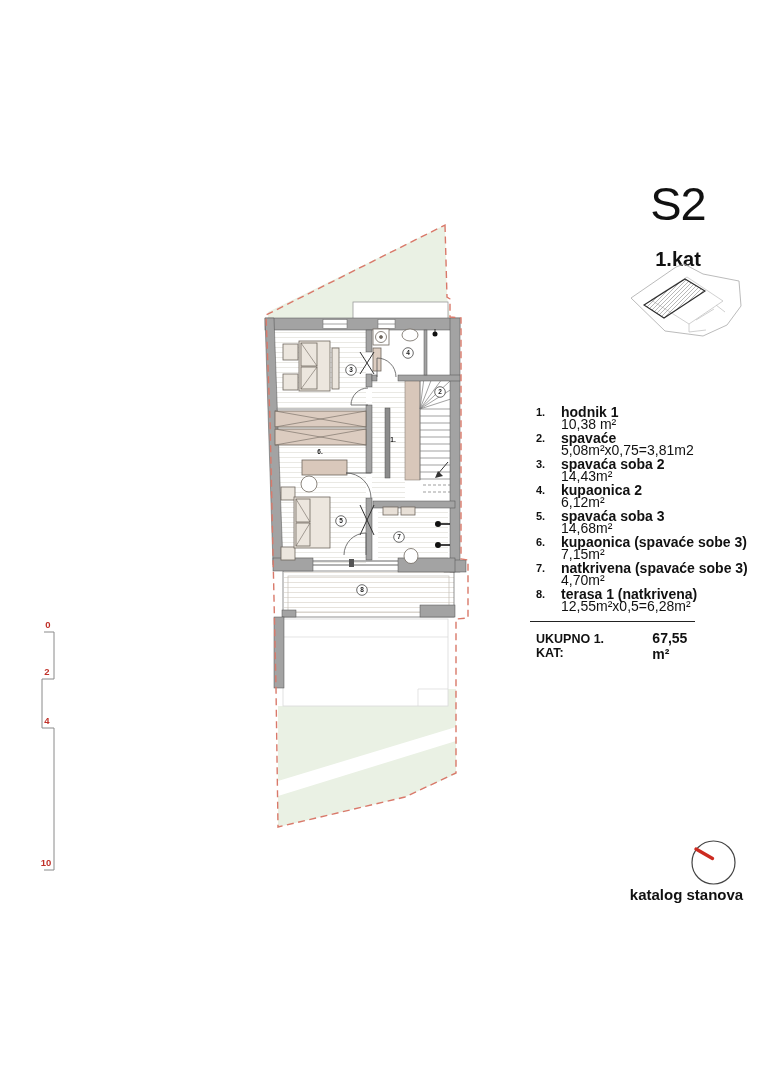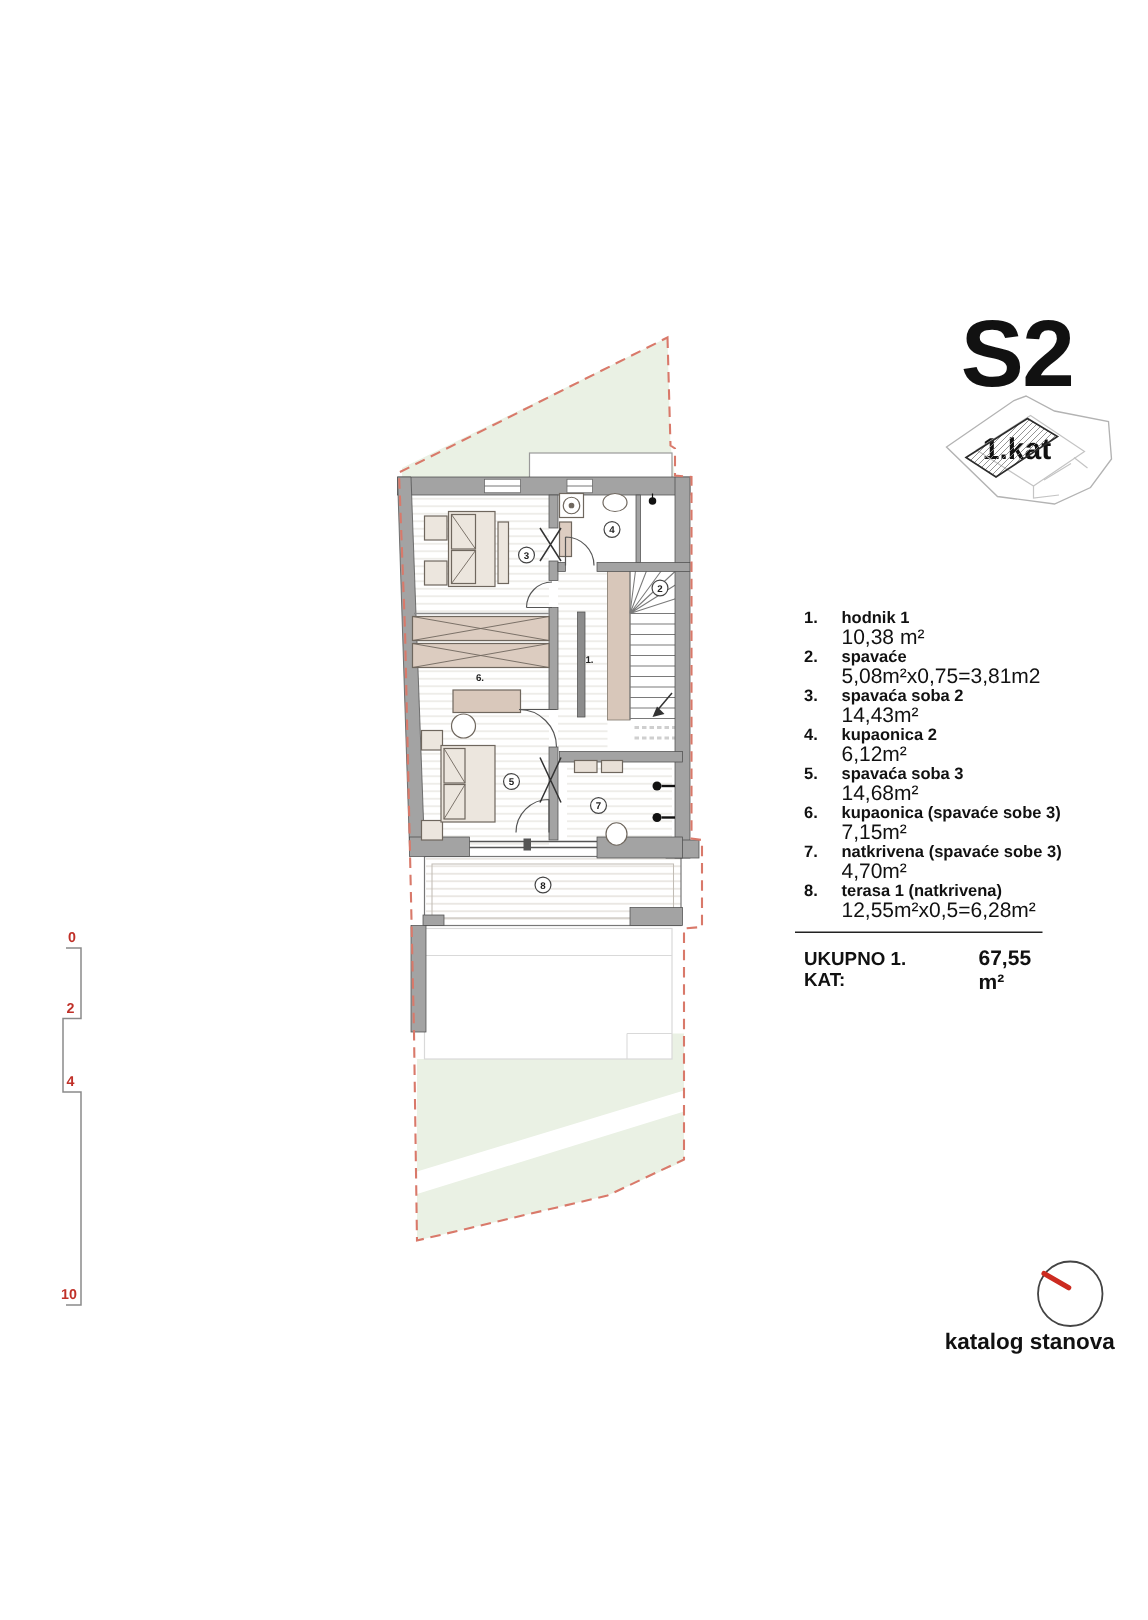--- a/index.html
+++ b/index.html
@@ -1,27 +1,27 @@
 <!DOCTYPE html>
 <html><head>
 <meta charset="utf-8">
 <style>
   html,body{margin:0;padding:0;}
   body{width:765px;height:1080px;background:#ffffff;position:relative;overflow:hidden;
        font-family:"Liberation Sans",sans-serif;color:#111;}
   .abs{position:absolute;}
   
   .title-block{left:598px;top:180px;width:160px;text-align:center;}
-  .title-code{font-size:63px;font-weight:bold;letter-spacing:-1px;line-height:1;margin-top:25px;}
+  .title-code{font-size:47px;font-weight:normal;letter-spacing:-1px;line-height:1;}
   .title-floor{font-size:20px;font-weight:bold;margin-top:21px;}
   
   .legend{left:530px;top:406px;width:165px;}
   .legend-row{display:grid;grid-template-columns:25px 1fr;padding-left:6px;margin-bottom:2px;}
   .legend-num{font-size:11px;font-weight:bold;line-height:13px;}
-  .legend-name{font-size:11px;font-weight:bold;line-height:13px;white-space:nowrap;}
+  .legend-name{font-size:14px;font-weight:bold;line-height:13px;white-space:nowrap;}
   .legend-note{font-weight:bold;}
   .legend-area{grid-column:2;font-size:14px;line-height:11px;color:#111;}
   .legend-total{border-top:1.4px solid #222;margin-top:9px;padding:8px 4px 0 6px;
                 display:flex;align-items:baseline;gap:48px;}
   .legend-total .lbl{font-size:12.5px;font-weight:bold;}
   .legend-total .val{font-size:14px;font-weight:bold;}
   
   .catalog-label{left:624px;top:886px;width:125px;text-align:center;
                  font-size:15px;font-weight:bold;}
   svg text{font-family:"Liberation Sans",sans-serif;}

